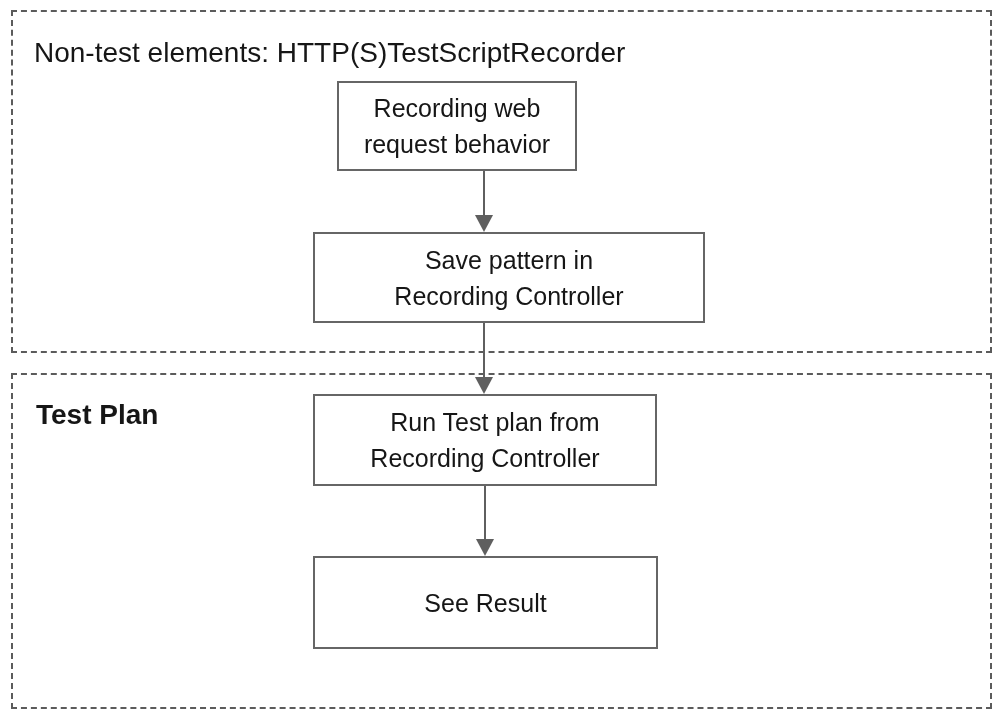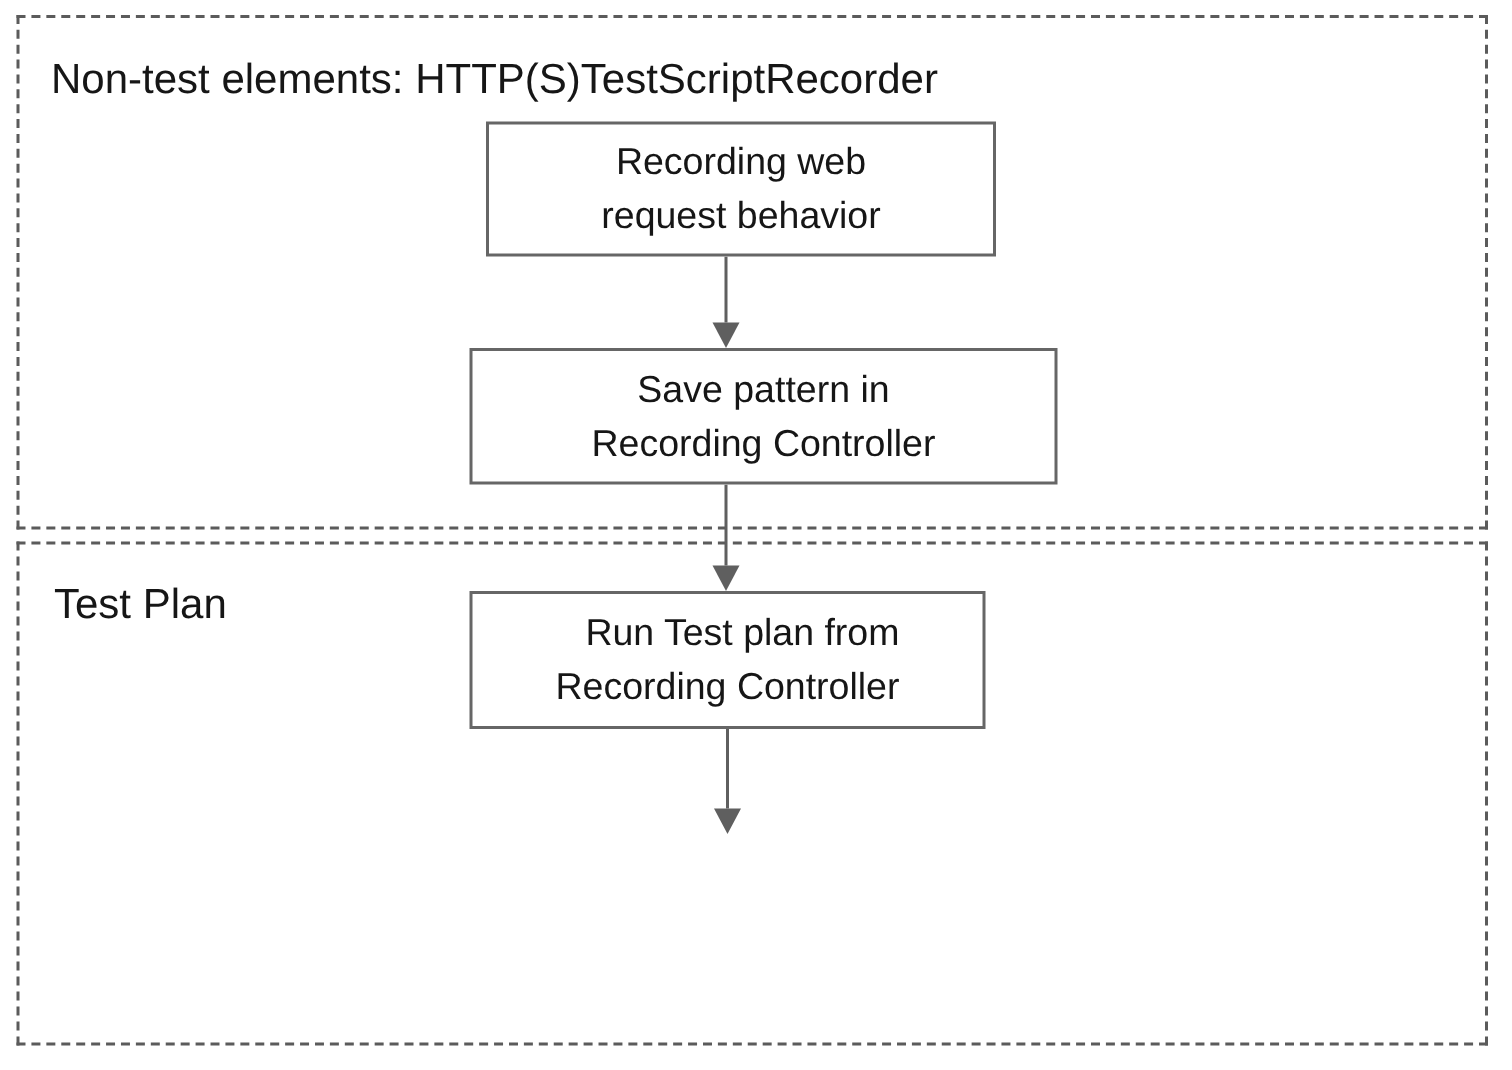--- a/index.html
+++ b/index.html
@@ -18,21 +18,21 @@
   }
   .canvas { position: relative; width: 1008px; height: 713px; }
 
   
   .group {
     position: absolute;
     border: 2px dashed var(--dash-border);
     background: transparent;
   }
   .group-1 { left: 11px; top: 10px; width: 981px; height: 343px; }
-  .group-2 { left: 11px; top: 361px; width: 981px; height: 336px; }
+  .group-2 { left: 11px; top: 373px; width: 981px; height: 336px; font-weight: bold; }
   .group-label {
     position: absolute;
     font-size: 28px;
     color: var(--text-color);
     white-space: nowrap;
   }
   .group-1 .group-label { left: 21px; top: 25px; }
   .group-2 .group-label { left: 23px; top: 24px; }
 
   
@@ -42,21 +42,21 @@
     background: #ffffff;
     display: flex;
     align-items: center;
     justify-content: center;
     text-align: center;
     font-size: 25px;
     line-height: 36px;
     color: var(--text-color);
   }
   .node-label { white-space: pre-line; }
-  .node-1 { left: 324px; top: 81px;  width: 340px; height: 90px; }
+  .node-1 { left: 337px; top: 81px;  width: 240px; height: 90px; }
   .node-2 { left: 313px; top: 232px; width: 392px; height: 91px; }
   .node-3 { left: 313px; top: 394px; width: 344px; height: 92px; text-align: right; }
   .node-4 { left: 313px; top: 556px; width: 345px; height: 93px; }
 
   
   .arrow {
     position: absolute;
     width: 18px;
     display: flex;
     flex-direction: column;
@@ -107,14 +107,17 @@
   <div class="node node-2">
     <span class="node-label">Save pattern in
 Recording Controller</span>
   </div>
 
   <div class="node node-3">
     <span class="node-label">Run Test plan from
 Recording Controller</span>
   </div>
 
+  <div class="node node-4">
+    <span class="node-label">See Result</span>
+  </div>
 
 </div>
 
 </body></html>

